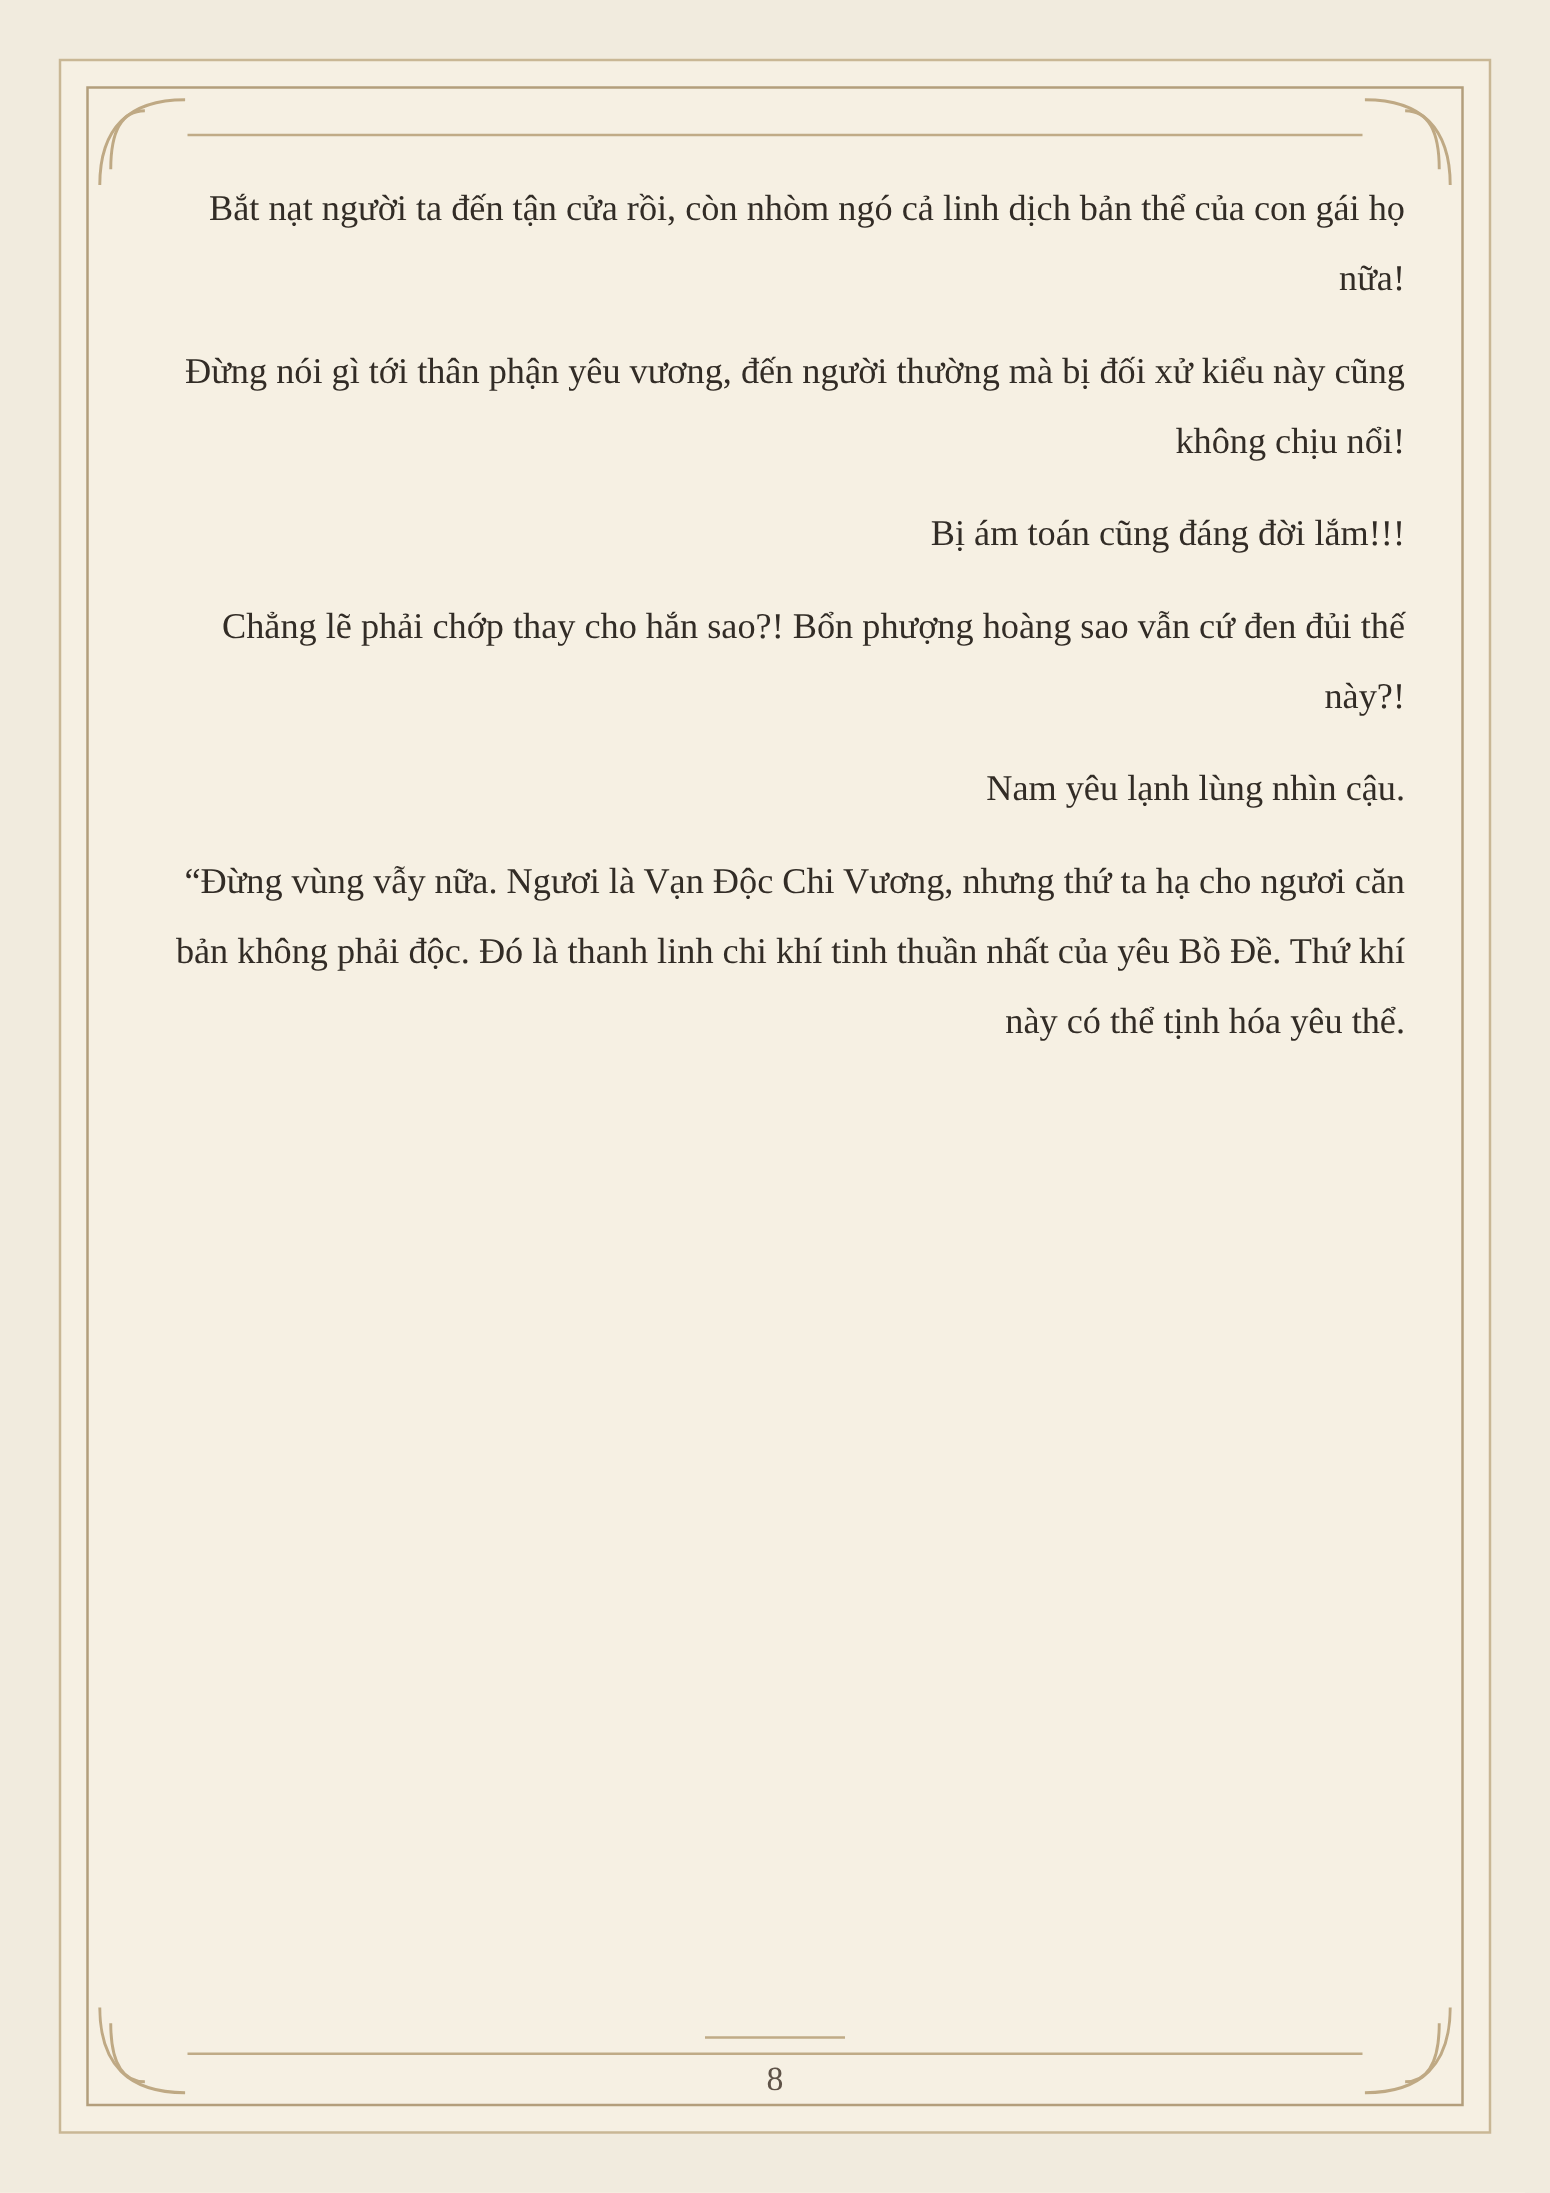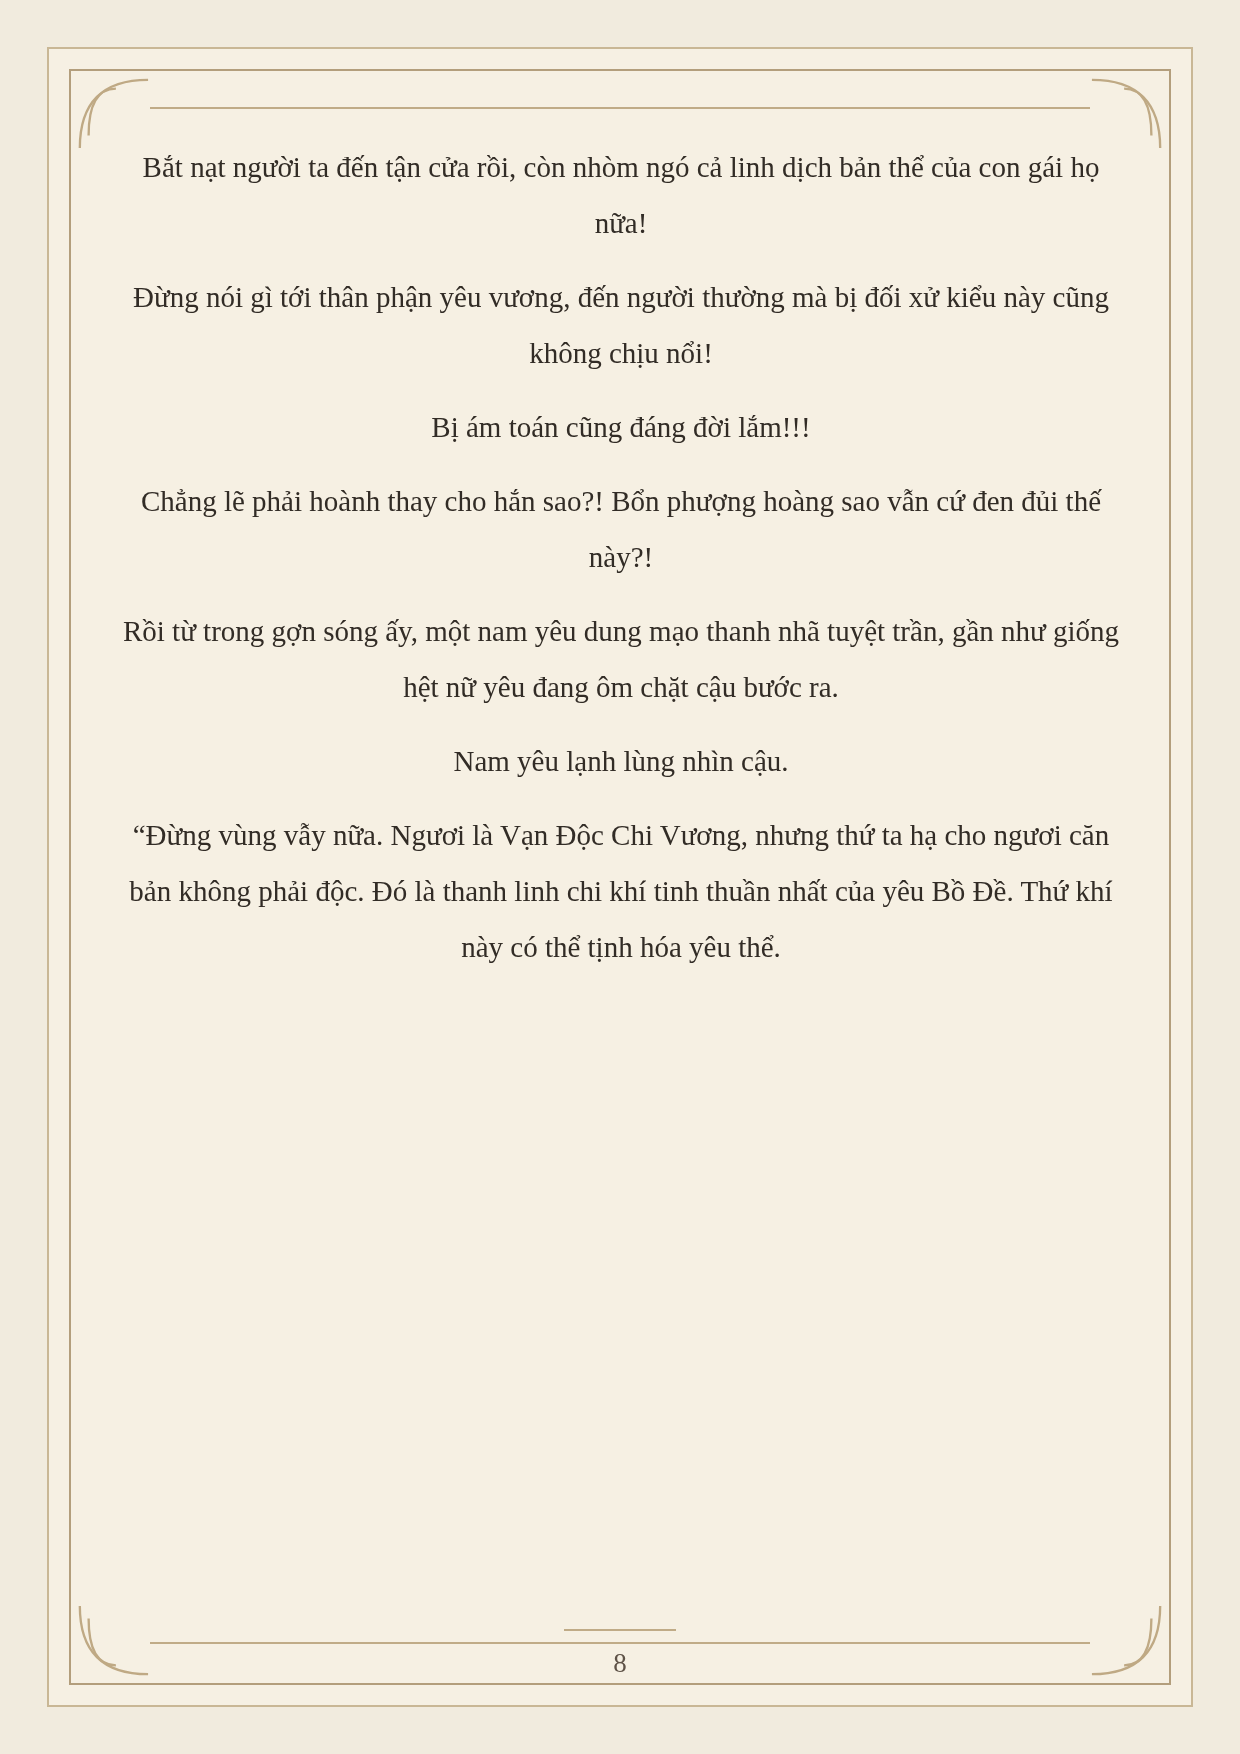--- a/index.html
+++ b/index.html
@@ -47,21 +47,21 @@
     position:absolute;left:50%;top:1629px;width:112px;height:2px;
     margin-left:-56px;background:var(--rule);
   }
   .content{
     position:absolute;left:118px;top:139px;width:1006px;
   }
   .content p{
     margin:0 0 18px 0;
     font-size:29px;line-height:56px;
     color:var(--text);
-    text-align:center;
+    text-align:right;
   }
   .page-number{
     position:absolute;left:0;right:0;top:1646px;
     text-align:center;font-size:27px;line-height:34px;
     color:var(--page-number);
   }
 </style>
 </head>
 <body>
 
@@ -84,21 +84,20 @@
   <path d="M 77,7 Q 7,7 7,77"></path>
   <path d="M 44,16 Q 16,16 16,64"></path>
 </svg>
 
 <div class="top-rule"></div>
 
 <div class="content">
   <p>Bắt nạt người ta đến tận cửa rồi, còn nhòm ngó cả linh dịch bản thể của con gái họ nữa!</p>
   <p>Đừng nói gì tới thân phận yêu vương, đến người thường mà bị đối xử kiểu này cũng không chịu nổi!</p>
   <p>Bị ám toán cũng đáng đời lắm!!!</p>
-  <p>Chẳng lẽ phải hoành thay cho hắn sao?! Bổn phượng hoàng sao vẫn cứ đen đủi thế này?!</p>
-  <p>Rồi từ trong gợn sóng ấy, một nam yêu dung mạo thanh nhã tuyệt trần, gần như giống hệt nữ yêu đang ôm chặt cậu bước ra.</p>
+  <p>Chẳng lẽ phải chớp thay cho hắn sao?! Bổn phượng hoàng sao vẫn cứ đen đủi thế này?!</p>
   <p>Nam yêu lạnh lùng nhìn cậu.</p>
   <p>“Đừng vùng vẫy nữa. Ngươi là Vạn Độc Chi Vương, nhưng thứ ta hạ cho ngươi căn bản không phải độc. Đó là thanh linh chi khí tinh thuần nhất của yêu Bồ Đề. Thứ khí này có thể tịnh hóa yêu thể.</p>
 </div>
 
 <div class="footer-accent-rule"></div>
 <div class="footer-rule"></div>
 <div class="page-number">8</div>
 
 </body></html>

